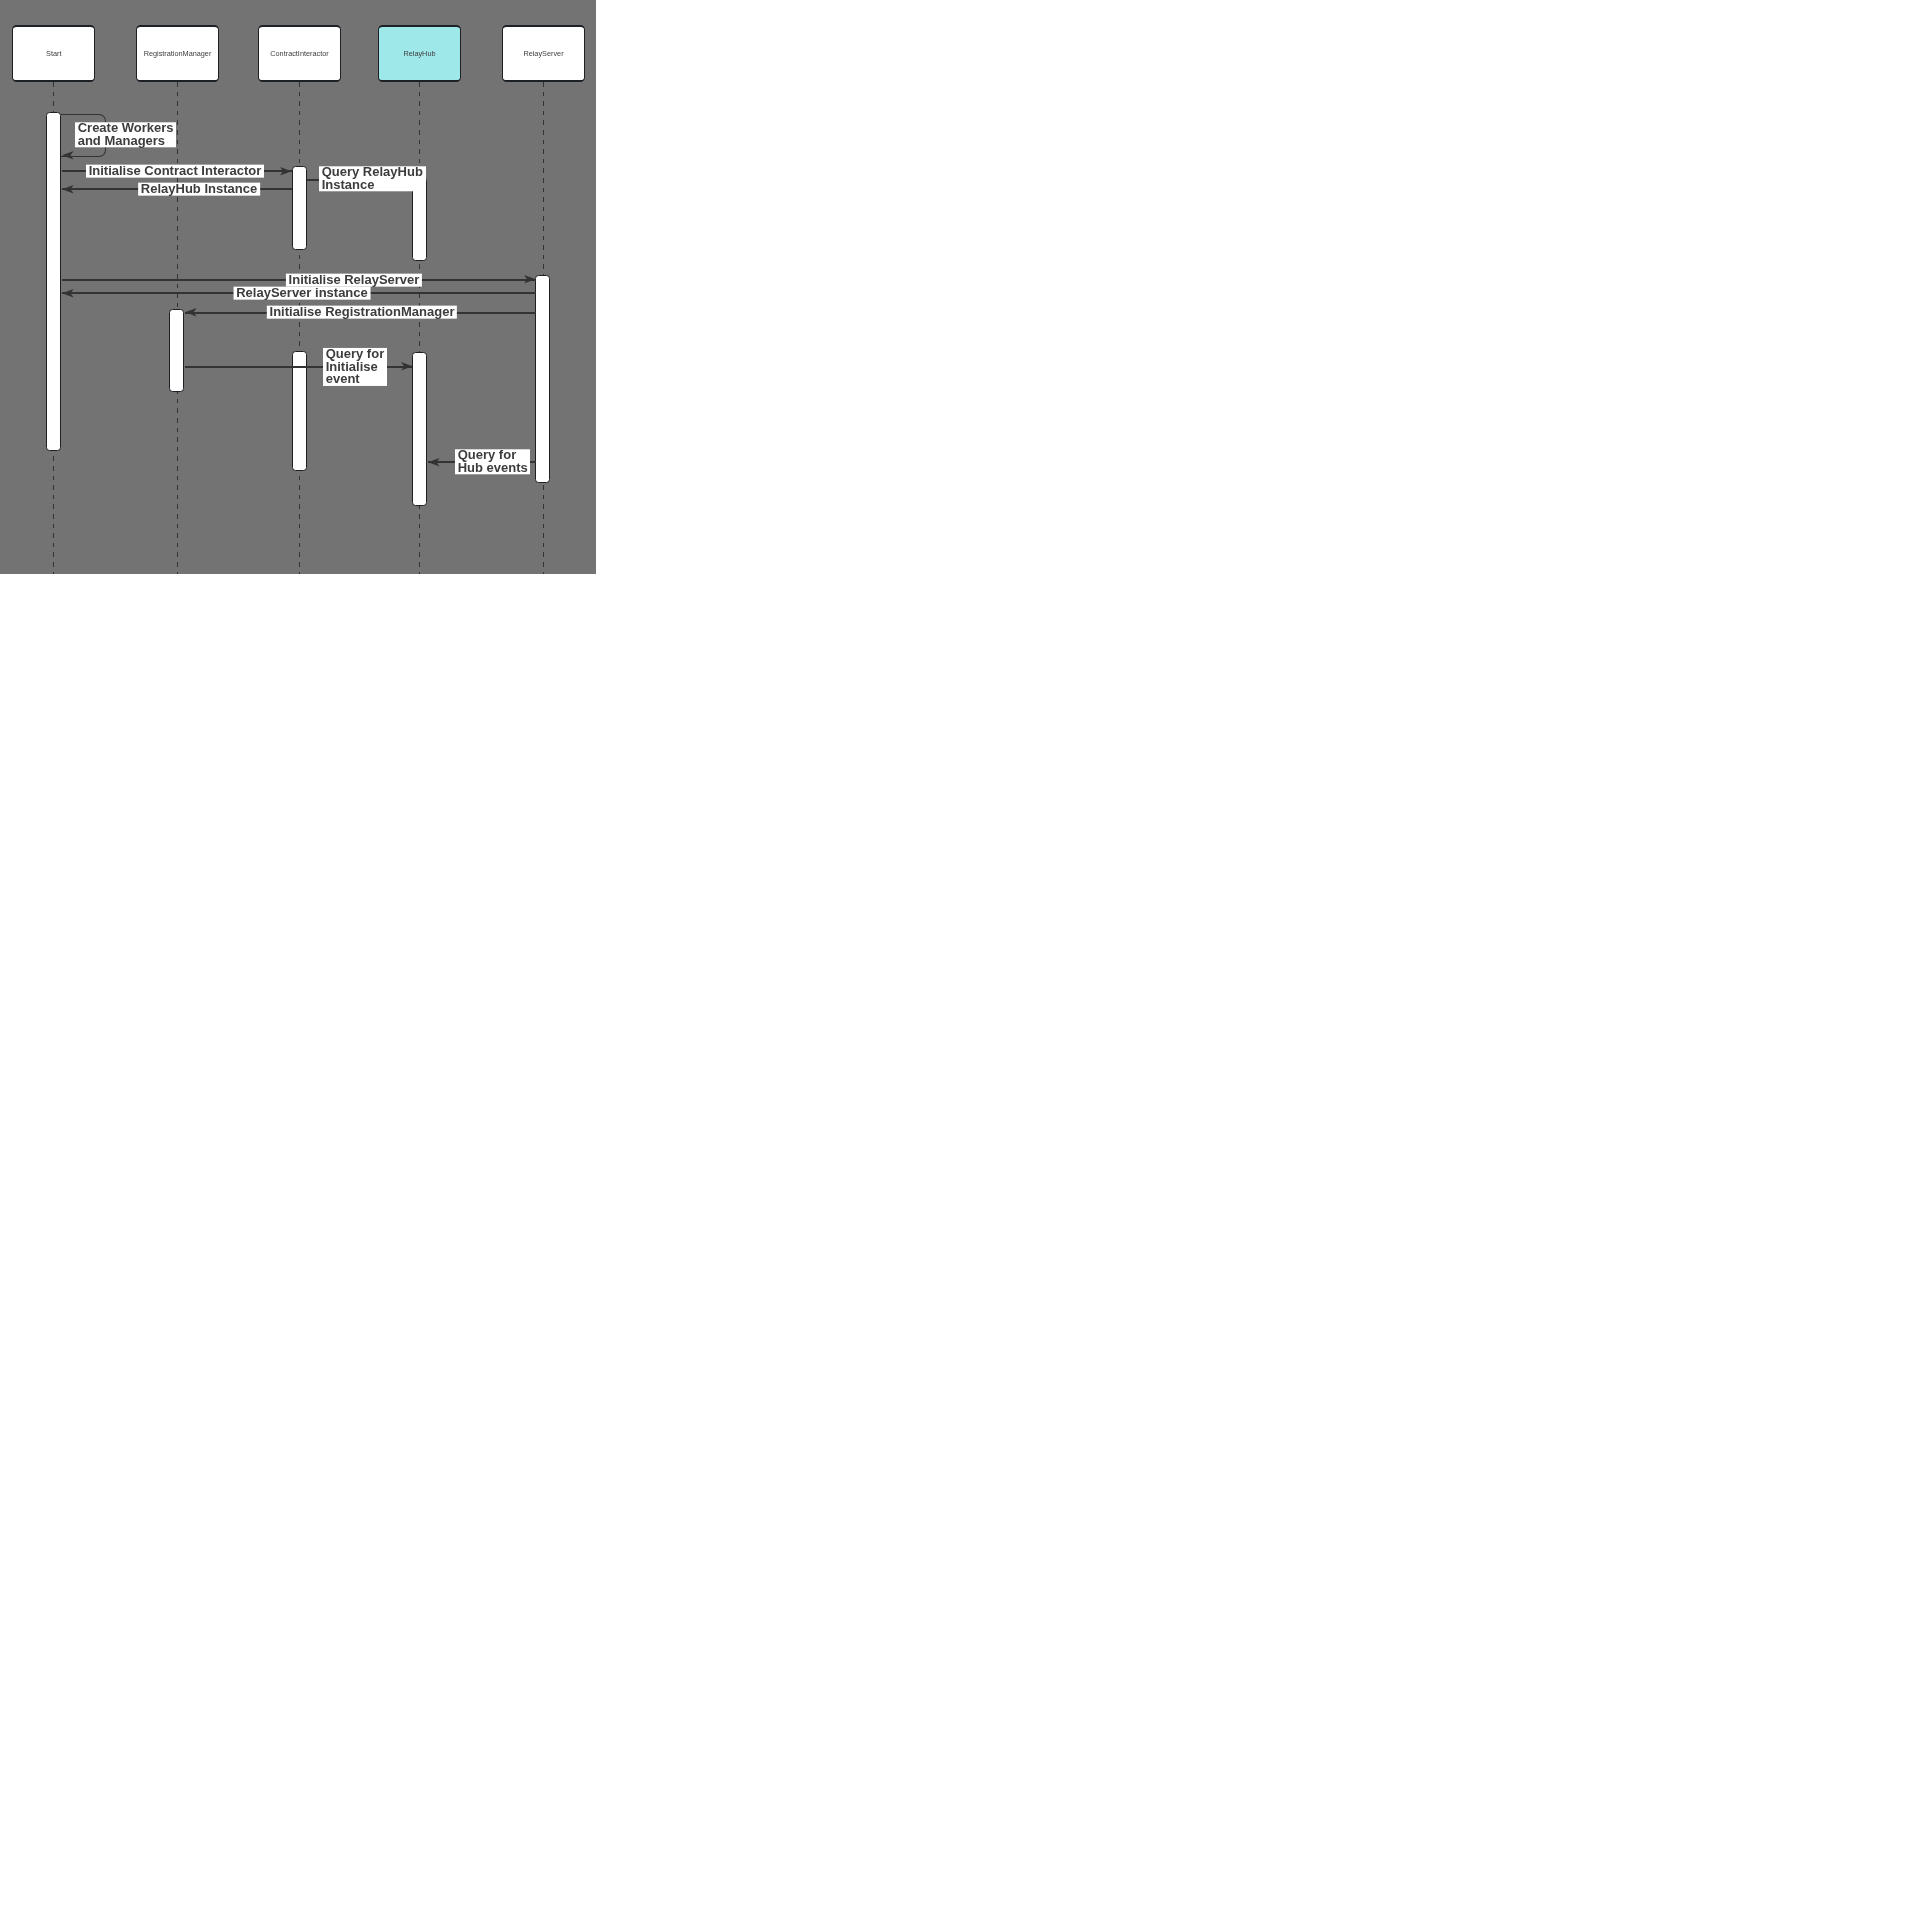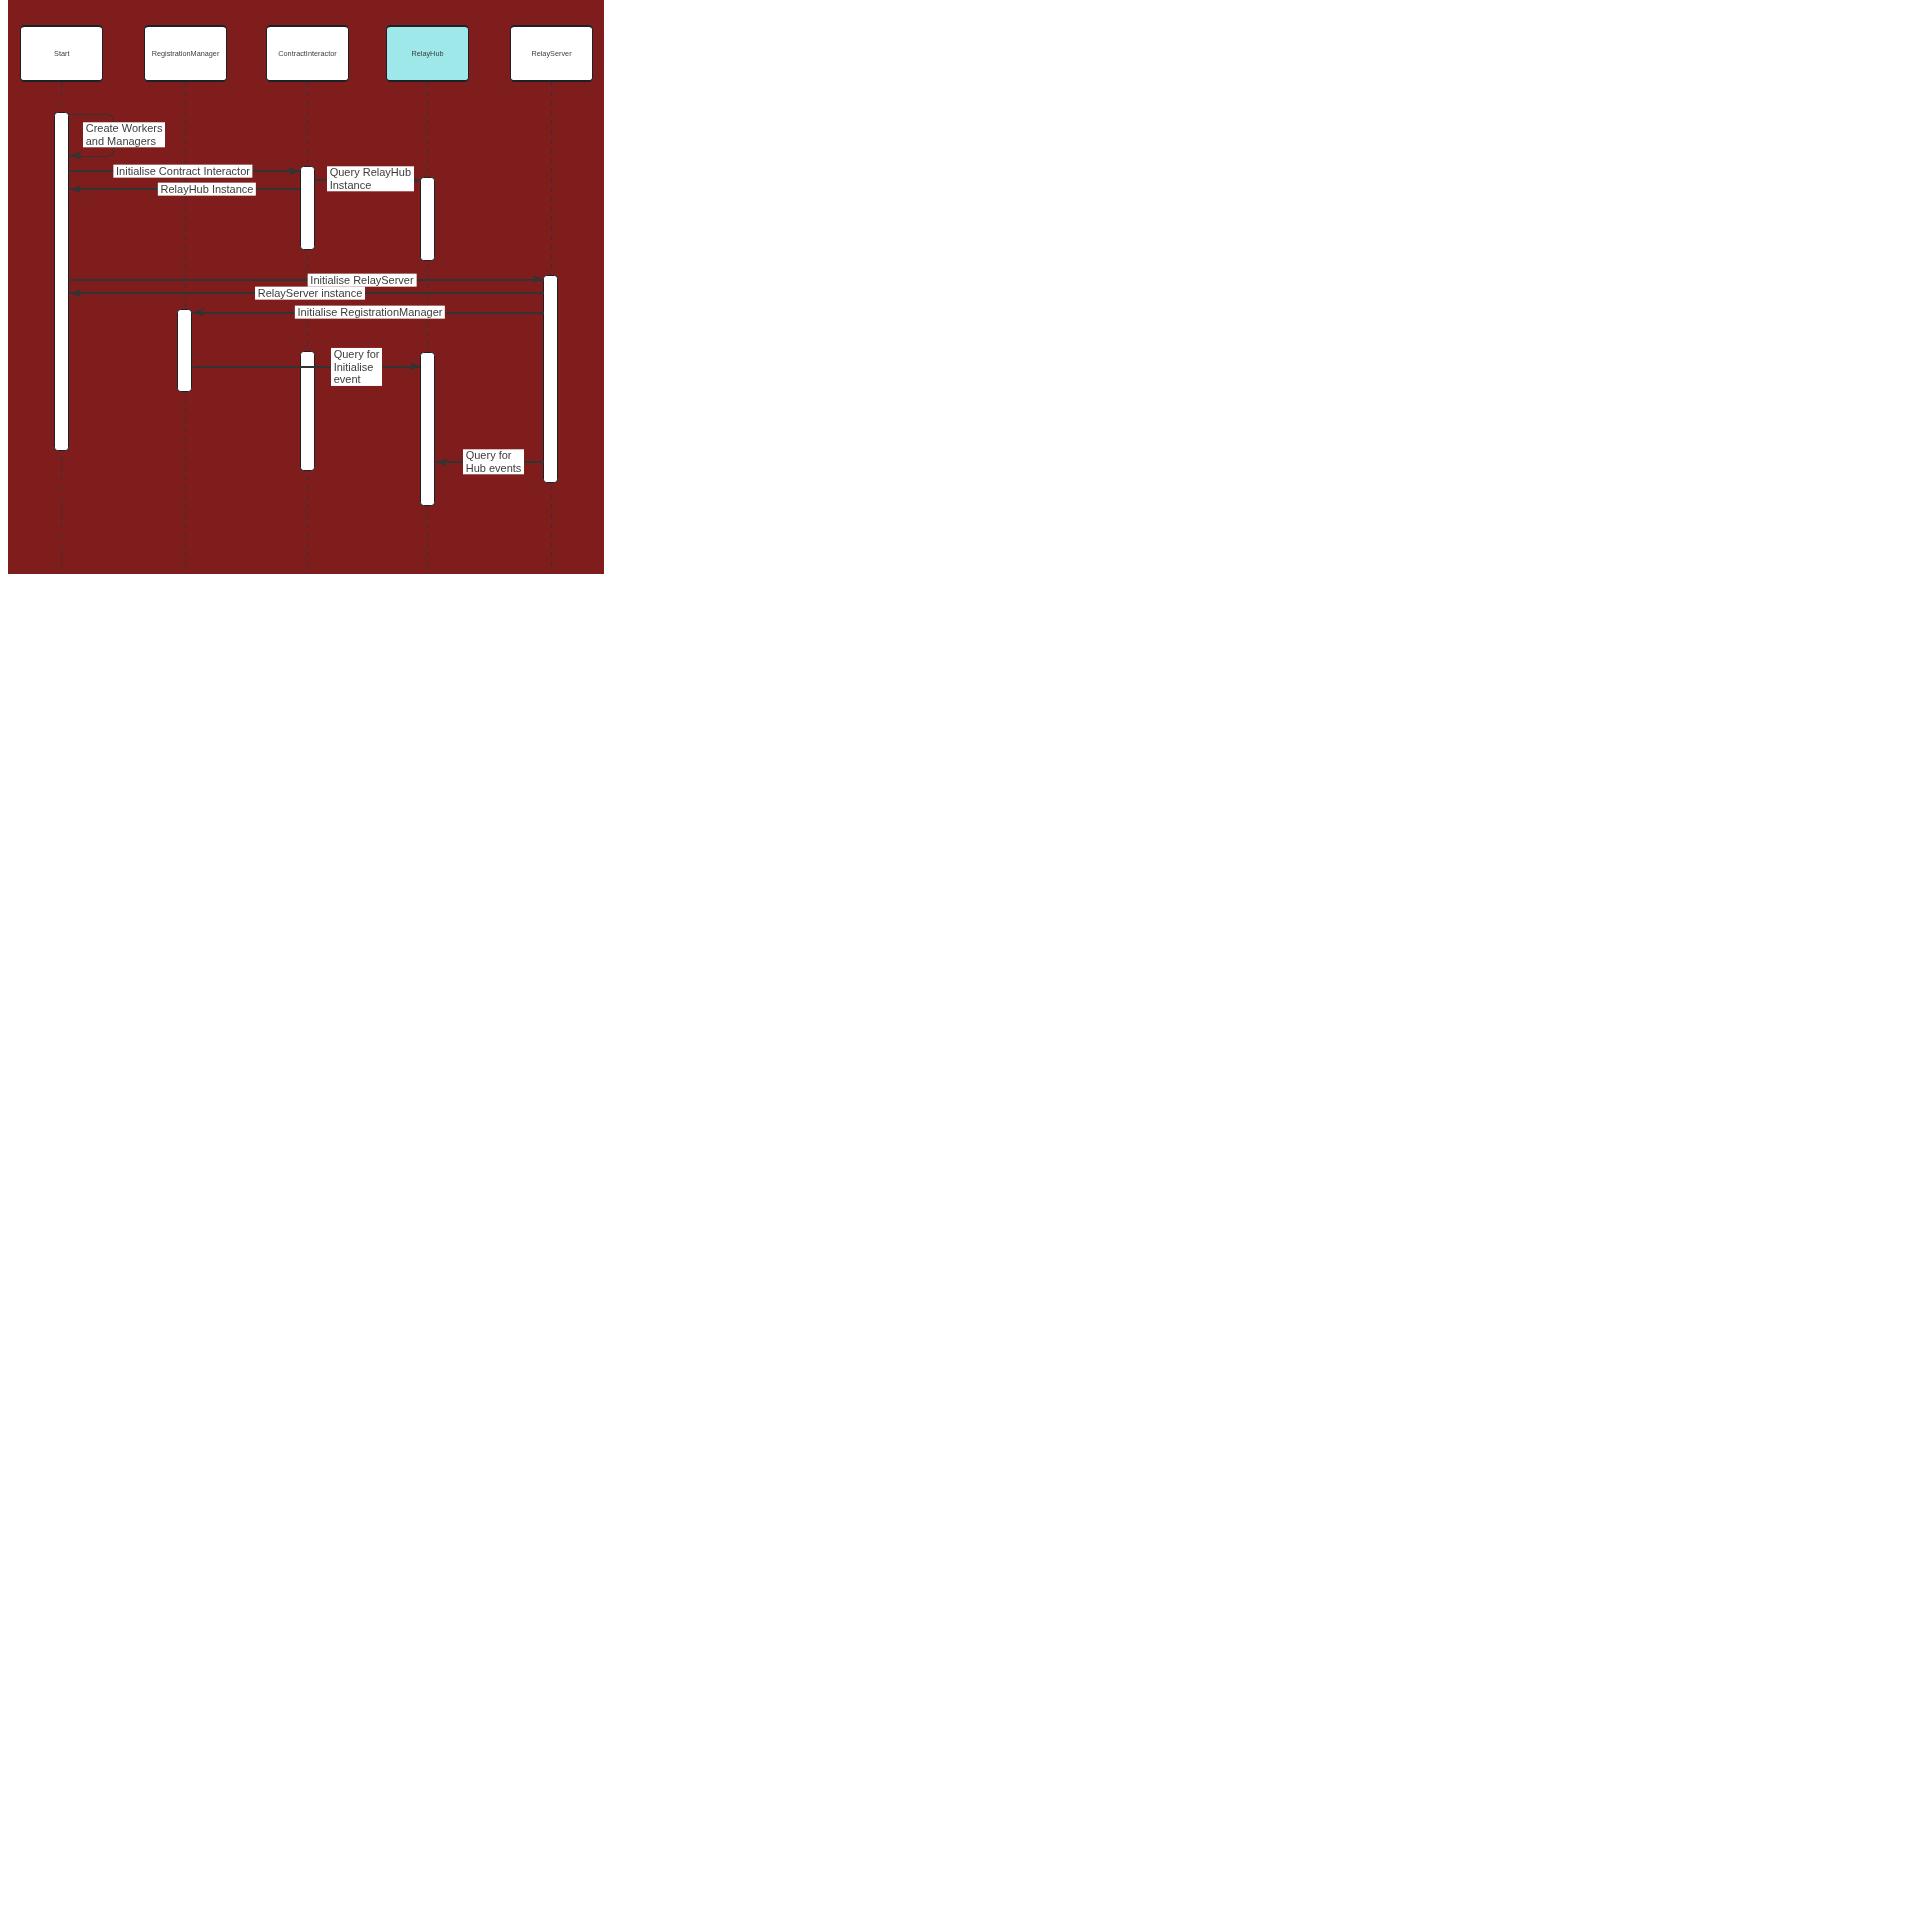--- a/index.html
+++ b/index.html
@@ -1,23 +1,22 @@
 <!DOCTYPE html>
 <html style="font-size:6.2px"><head>
 <meta charset="utf-8">
 <style>
   html,body { margin:0; padding:0; background:#ffffff; }
   .canvas {
     position:relative;
     width:596px;
     height:574px;
-    background:#7f1d1d;
+    background:#737373;
     font-family:"Liberation Sans", sans-serif;
     overflow:hidden;
-    margin-left:8px;
   }
   .lifeline {
     position:absolute;
     top:82px;
     height:492px;
     width:1.2px;
     background:repeating-linear-gradient(to bottom, #333333 0 4.6px, transparent 4.6px 9.6px);
     z-index:1;
   }
   .pbox {
@@ -74,26 +73,27 @@
     background:#333333;
     z-index:4;
   }
   .ah-r { clip-path:polygon(0 0, 100% 50%, 0 100%, 26% 50%); }
   .ah-l { clip-path:polygon(100% 0, 0 50%, 100% 100%, 74% 50%); }
   .ml {
     position:absolute;
     z-index:5;
     background:#ffffff;
     color:#3d3d3d;
-    font-size:11px;
+    font-size:13px;
     line-height:12.7px;
     padding:0 2.7px;
     white-space:nowrap;
     transform:translate(-50%,-50%);
     text-align:center;
+    font-weight:bold;
   }
   .ml.left {
     transform:translateY(-50%);
     text-align:left;
   }
 </style>
 </head>
 <body>
 
 <div class="canvas">

